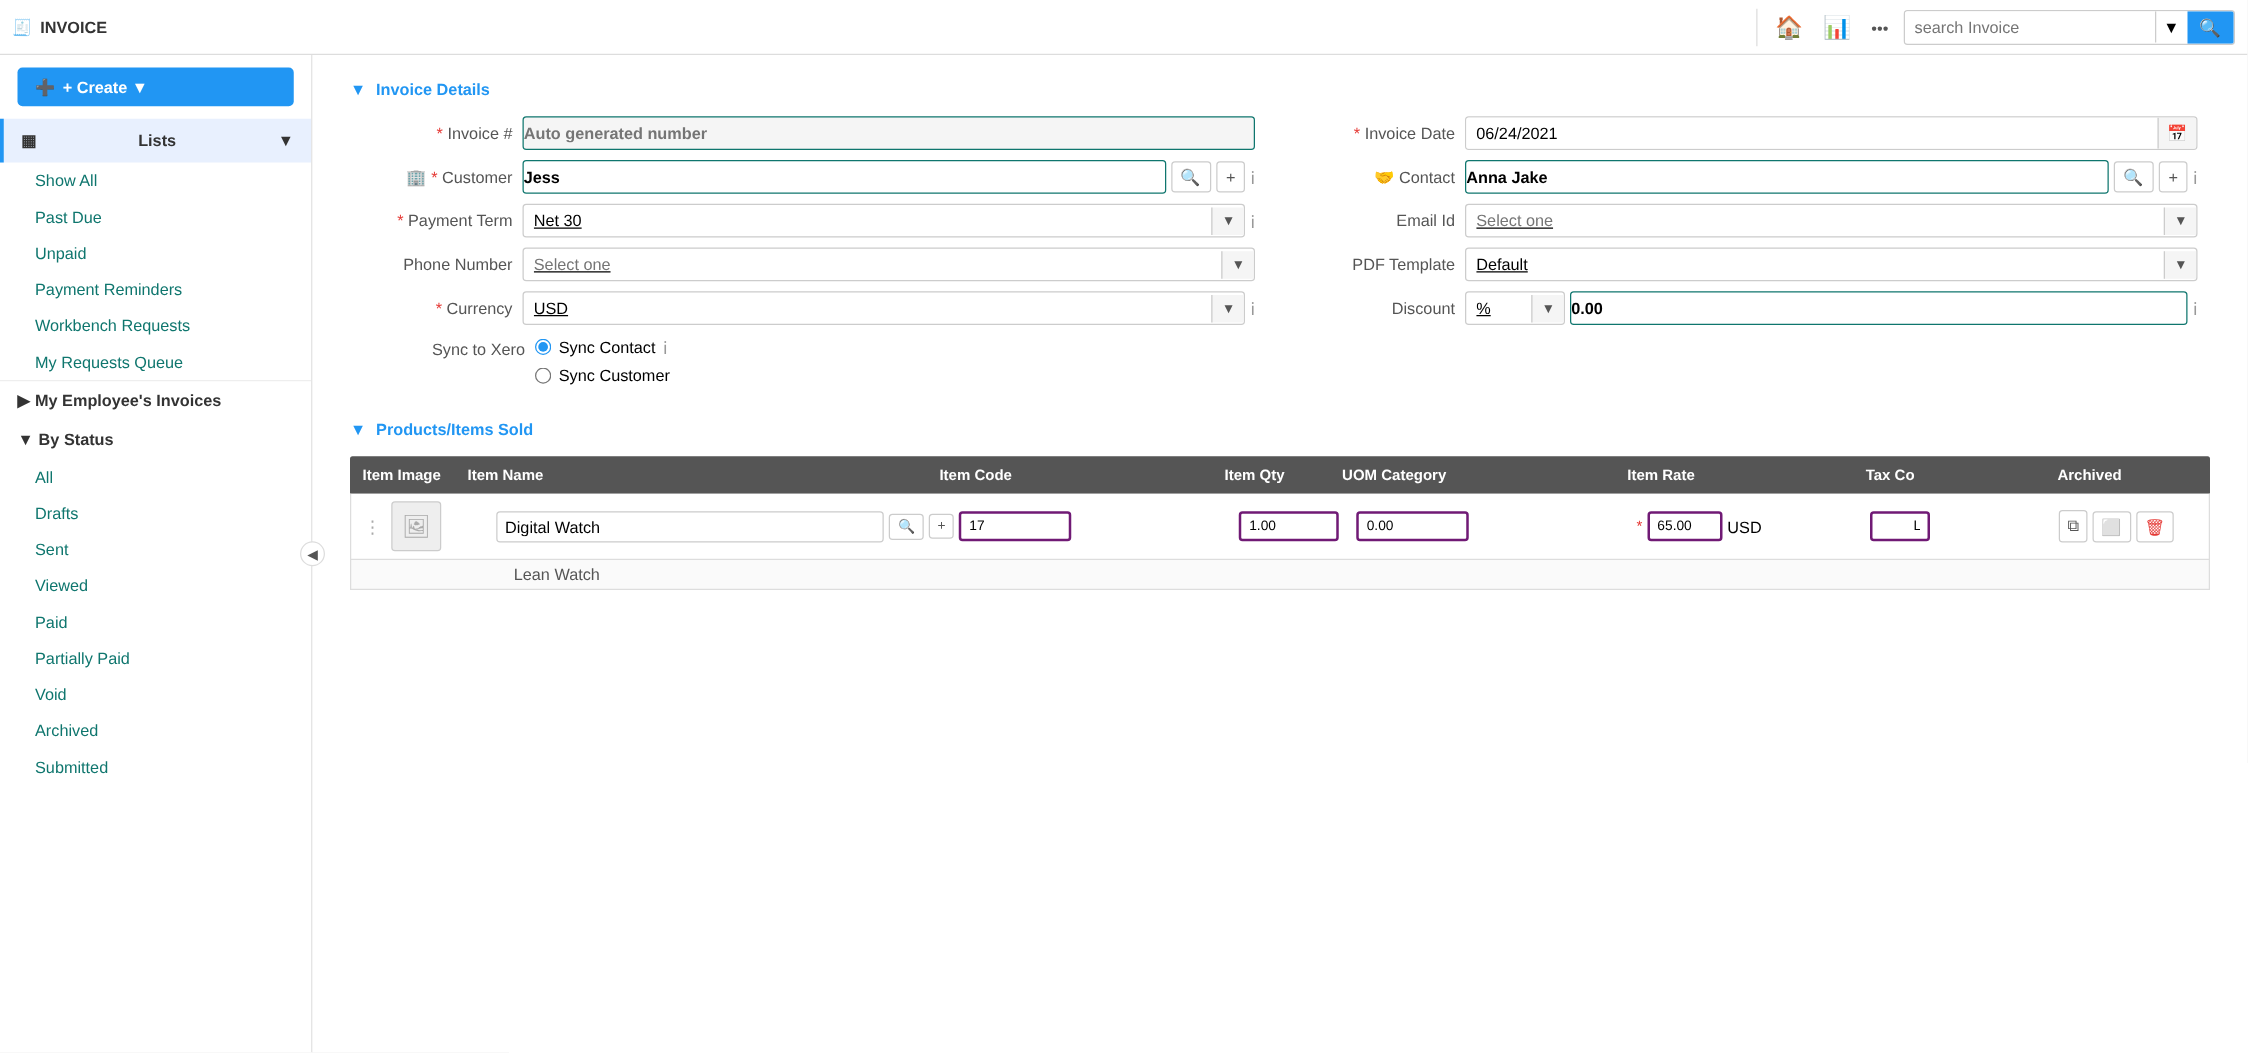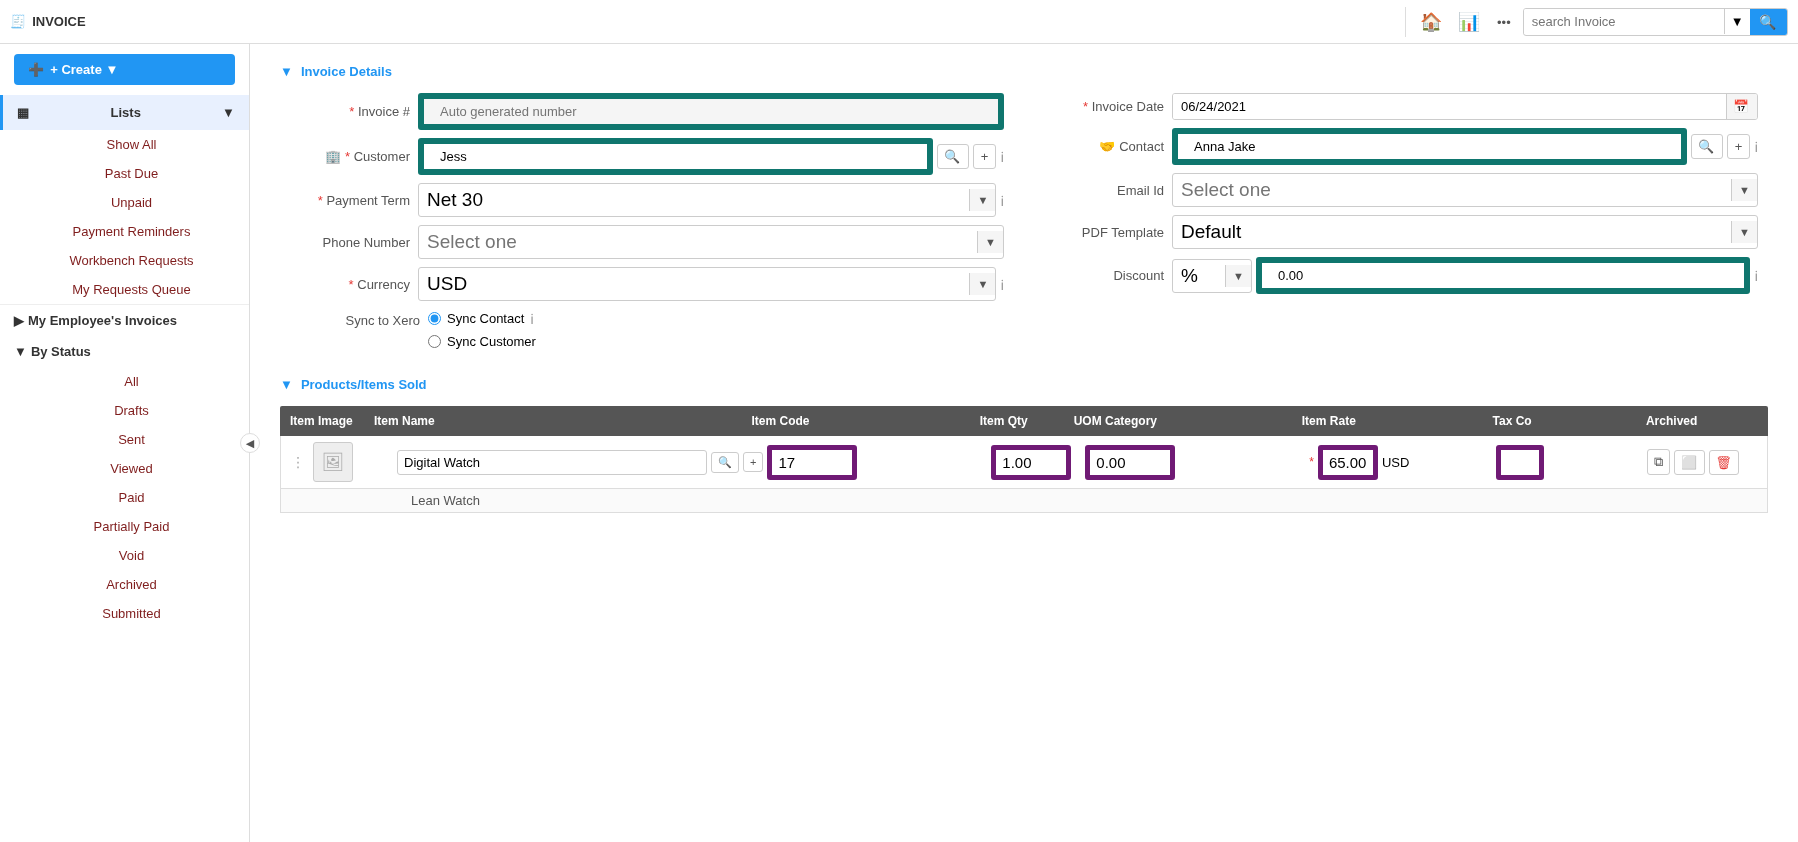--- a/index.html
+++ b/index.html
@@ -20,42 +20,42 @@
     .topbar-search-btn { background: #2196f3; border: none; color: #fff; padding: 5px 10px; cursor: pointer; font-size: 14px; }
 
     
     .main-layout { display: flex; flex: 1; overflow: hidden; }
 
     
     .sidebar { width: 250px; background: #fff; border-right: 1px solid #ddd; display: flex; flex-direction: column; overflow-y: auto; flex-shrink: 0; }
     .create-btn { margin: 10px 14px; background: #2196f3; color: #fff; border: none; border-radius: 4px; padding: 8px 14px; cursor: pointer; display: flex; align-items: center; gap: 6px; font-size: 13px; font-weight: bold; }
     .sidebar-section { border-bottom: 1px solid #eee; }
     .sidebar-section-header { display: flex; align-items: center; justify-content: space-between; padding: 10px 14px; font-weight: bold; color: #333; background: #e8f0fe; cursor: pointer; border-left: 3px solid #2196f3; }
-    .sidebar-item { padding: 7px 14px 7px 28px; cursor: pointer; color: #7f1d1d; text-align: center; }
+    .sidebar-item { padding: 7px 14px 7px 28px; cursor: pointer; color: #0f766e; }
     .sidebar-group-label { display: flex; align-items: center; gap: 4px; padding: 8px 14px; font-weight: bold; color: #333; cursor: pointer; }
 
     
     .content { flex: 1; overflow-y: auto; padding: 20px 30px; background: #fff; }
     .page-title { font-size: 18px; font-weight: normal; margin-bottom: 16px; color: #333; }
 
     
     .section { margin-bottom: 20px; }
     .section-header { display: flex; align-items: center; gap: 8px; color: #2196f3; font-weight: bold; font-size: 14px; margin-bottom: 14px; cursor: pointer; }
 
     
     .form-grid { display: grid; grid-template-columns: 1fr 1fr; gap: 12px 40px; padding: 0 10px; }
     .form-row { display: flex; align-items: center; gap: 8px; margin-bottom: 8px; }
     .form-label { min-width: 120px; text-align: right; color: #555; font-size: 13px; flex-shrink: 0; }
     .form-label .required { color: #e53935; }
     .form-control-wrap { display: flex; align-items: center; gap: 4px; flex: 1; }
-    .form-input { border: 6px solid #0f766e; border-radius: 3px; padding: 5px 16px; font-size: 13px; background: #fff; }
+    .form-input { border: 1px solid #0f766e; border-radius: 3px; padding: 5px 0; font-size: 13px; background: #fff; font-weight: bold; }
     .form-input.readonly { background: #f5f5f5; color: #999; }
     .form-input-full { width: 100%; }
     .form-select-wrap { display: flex; align-items: center; border: 1px solid #ccc; border-radius: 3px; background: #fff; overflow: hidden; flex: 1; }
-    .form-select-wrap input { border: none; outline: none; padding: 5px 8px; flex: 1; font-size: 19px; background: transparent; }
+    .form-select-wrap input { border: none; outline: none; padding: 5px 8px; flex: 1; font-size: 13px; background: transparent; text-decoration: underline; }
     .dropdown-arrow-btn { border: none; background: #f5f5f5; border-left: 1px solid #ccc; padding: 5px 7px; cursor: pointer; font-size: 11px; color: #555; }
     .icon-btn { background: none; border: 1px solid #ccc; border-radius: 3px; padding: 4px 7px; cursor: pointer; color: #555; font-size: 13px; }
     .info-icon { color: #999; cursor: pointer; font-size: 14px; }
     .search-btn { background: none; border: 1px solid #ccc; border-radius: 3px; padding: 4px 7px; cursor: pointer; color: #555; }
     .date-input-wrap { display: flex; align-items: center; border: 1px solid #ccc; border-radius: 3px; overflow: hidden; flex: 1; }
     .date-input-wrap input { border: none; outline: none; padding: 5px 8px; flex: 1; font-size: 13px; }
     .date-btn { border: none; background: #f5f5f5; border-left: 1px solid #ccc; padding: 5px 7px; cursor: pointer; }
 
     
     .sync-row { display: flex; align-items: flex-start; gap: 8px; margin-bottom: 8px; margin-left: 10px; }
@@ -74,21 +74,21 @@
     .col-qty { width: 90px; flex-shrink: 0; }
     .col-uom { flex: 1.2; }
     .col-rate { flex: 1; }
     .col-tax { flex: 0.8; }
     .col-actions { flex: 0.6; }
     .table-row { display: flex; align-items: center; background: #fff; border: 1px solid #ddd; border-top: none; padding: 6px 10px; gap: 4px; }
     .drag-handle { color: #aaa; cursor: grab; margin-right: 4px; font-size: 14px; }
     .item-thumb { width: 40px; height: 40px; background: #eee; border: 1px solid #ccc; display: flex; align-items: center; justify-content: center; color: #aaa; font-size: 18px; border-radius: 3px; flex-shrink: 0; }
     .item-name-wrap { display: flex; align-items: center; gap: 4px; flex: 2; }
     .item-name-input { border: 1px solid #ccc; border-radius: 3px; padding: 4px 6px; font-size: 13px; flex: 1; }
-    .item-field { border: 5px solid #701a75; border-radius: 3px; padding: 4px 6px; font-size: 15px; }
+    .item-field { border: 2px solid #701a75; border-radius: 3px; padding: 4px 6px; font-size: 11px; }
     .item-small-btn { background: none; border: 1px solid #ccc; border-radius: 3px; padding: 3px 6px; cursor: pointer; font-size: 11px; color: #555; }
     .action-btns { display: flex; gap: 4px; align-items: center; }
     .action-btn { background: none; border: 1px solid #ccc; border-radius: 3px; padding: 4px 6px; cursor: pointer; font-size: 13px; color: #555; }
     .action-btn.delete { color: #e53935; }
     .sub-row { padding: 4px 10px 4px 130px; border: 1px solid #ddd; border-top: none; background: #fafafa; font-size: 12px; color: #555; }
 
     .collapse-arrow { cursor: pointer; }
 
     
     .sidebar-collapse { position: absolute; left: 240px; top: 50%; transform: translateY(-50%); background: #fff; border: 1px solid #ddd; border-radius: 50%; width: 20px; height: 20px; display: flex; align-items: center; justify-content: center; cursor: pointer; z-index: 10; font-size: 11px; color: #555; }

